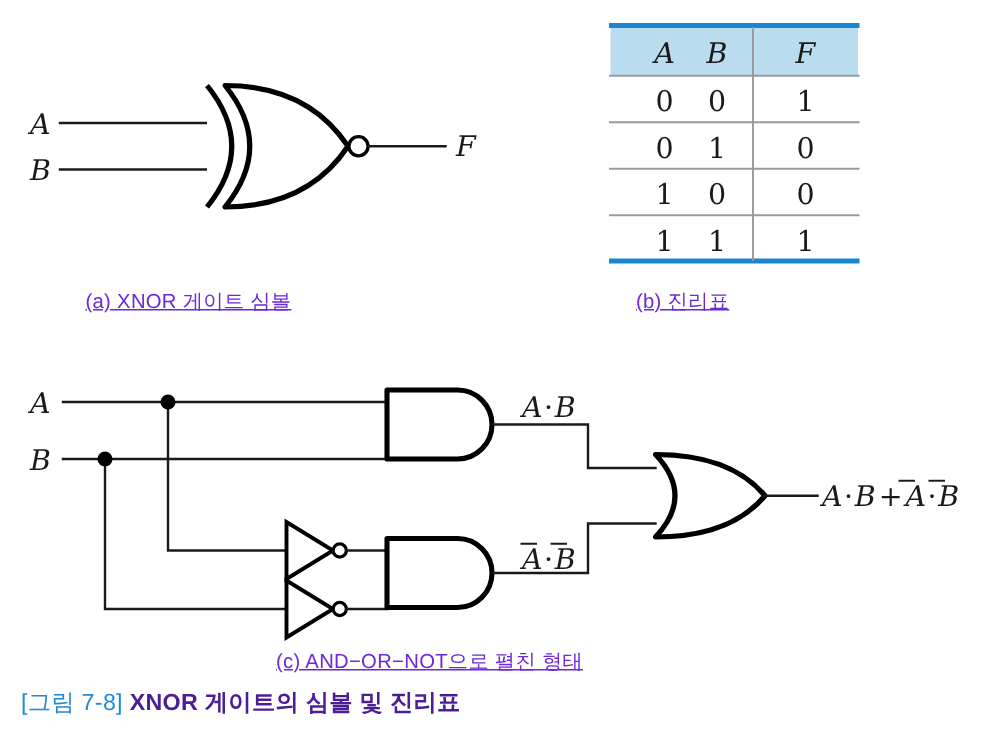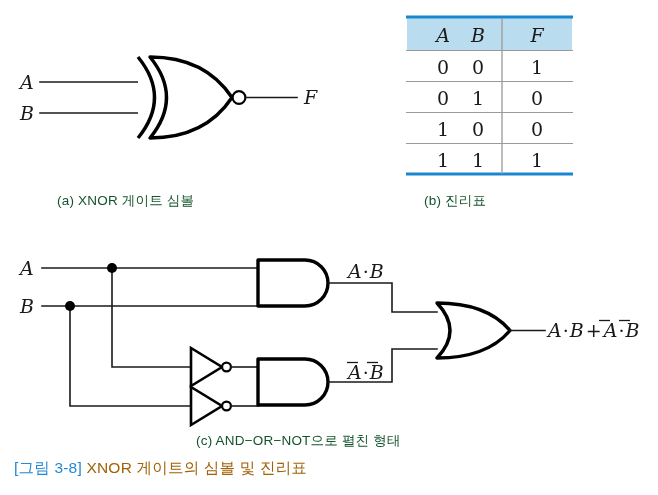--- a/index.html
+++ b/index.html
@@ -50,40 +50,41 @@
     font-family: "DejaVu Serif", "Liberation Serif", serif;
     font-style: italic;
     font-size: 19px;
     fill: #1a1a1a;
     text-anchor: middle;
   }
   .caption {
     position: absolute;
     font-family: "Liberation Sans", sans-serif;
     font-size: 13.5px;
-    color: #14532d;
+    color: #6d28d9;
     white-space: nowrap;
     letter-spacing: 0.2px;
+    text-decoration: underline;
   }
   .fig-caption {
     position: absolute;
     left: 14px;
     top: 458px;
     font-family: "Liberation Sans", sans-serif;
     font-size: 15.5px;
     white-space: nowrap;
     letter-spacing: 0.2px;
   }
   .fig-caption .fig-num {
     color: #2389d6;
     font-weight: 500;
   }
   .fig-caption .fig-title {
-    color: #a16207;
-    font-weight: 400;
+    color: #4c1d95;
+    font-weight: 700;
   }
   .wire {
     stroke: #1a1a1a;
     stroke-width: 1.6;
     fill: none;
     stroke-linecap: square;
   }
   .gate-body {
     stroke: #000000;
     stroke-width: 3.4;
@@ -248,20 +249,20 @@
         <line class="overline" x1="599" y1="320.5" x2="610" y2="320.5"></line>
         <line class="overline" x1="619" y1="320.5" x2="630" y2="320.5"></line>
       </g>
     </g>
   </svg>
 
   <div class="caption" style="left:57px; top:192px;">(a) XNOR 게이트 심볼</div>
 
   <div class="caption" style="left:424px; top:192px;">(b) 진리표</div>
 
-  <div class="caption" style="left:196px; top:432px;">(c) AND−OR−NOT으로 펼친 형태</div>
+  <div class="caption" style="left:184px; top:432px;">(c) AND−OR−NOT으로 펼친 형태</div>
 
   <div class="fig-caption">
-    <span class="fig-num">[그림 3-8]</span>
+    <span class="fig-num">[그림 7-8]</span>
     <span class="fig-title">XNOR 게이트의 심볼 및 진리표</span>
   </div>
 
 </div>
 
 </body></html>

